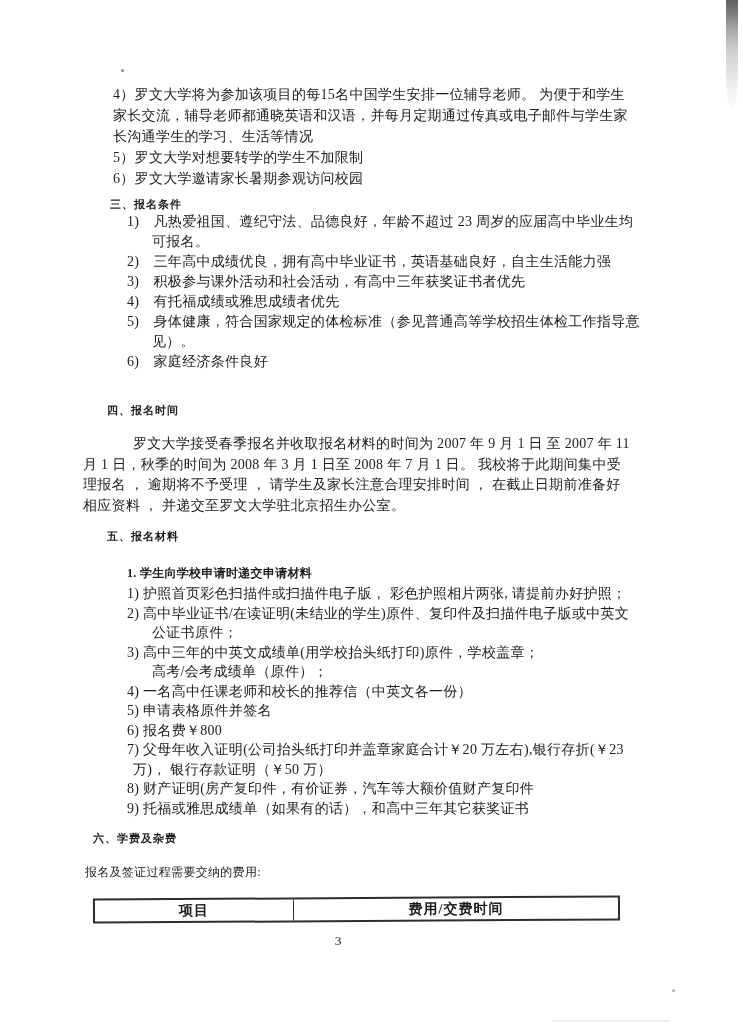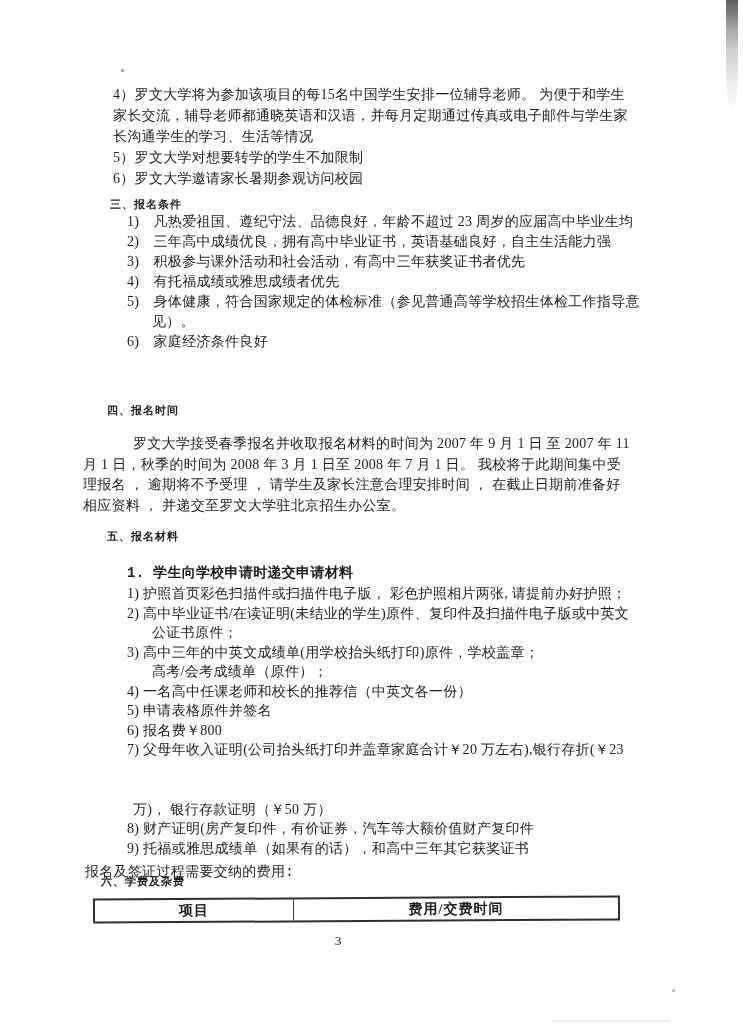--- a/index.html
+++ b/index.html
@@ -11,25 +11,24 @@
     position: relative;
     width: 743px;
     height: 1024px;
     background: #ffffff;
     overflow: hidden;
     font-family: "Liberation Serif", "DejaVu Serif", serif;
     color: #1c1c1c;
   }
   .ln {
     position: absolute;
-    font-size: 14px;
+    font-size: 12px;
     letter-spacing: 0.3px;
     white-space: nowrap;
     line-height: 21px;
-    font-family: Liberation Mono, monospace;
   }
   .block {
     position: absolute;
     font-size: 14px;
     letter-spacing: 0.3px;
     white-space: nowrap;
   }
   .block > div { white-space: nowrap; }
 
   
@@ -40,39 +39,39 @@
     position: absolute;
     font-size: 11px;
     font-weight: bold;
     letter-spacing: 1px;
     line-height: 1;
     white-space: nowrap;
   }
   #req-title  { left: 110px; top: 199px; }
   #time-title { left: 107px; top: 405px; }
   #mat-title  { left: 107px; top: 531px; text-align: center; }
-  #fee-title  { left: 101px; top: 833px; margin-top: 43px; }
+  #fee-title  { left: 93px; top: 833px; }
 
   
   #req-block { left: 127px; top: 212px; line-height: 20px; }
   #req-block .ind25 { padding-left: 25px; }
 
   
   #time-block { left: 83px; top: 434px; line-height: 20.5px; }
   #time-block .indent1 { padding-left: 50px; }
 
   
   #mat-sub {
     left: 127px; top: 563px;
     font-weight: bold;
     line-height: 20px;
   }
   #mat-block { left: 127px; top: 584px; line-height: 19.5px; }
   #mat-block .ind25 { padding-left: 25px; }
-  #mat-block .ind6  { padding-left: 6px; margin-top: 40px; }
+  #mat-block .ind6  { padding-left: 6px; }
 
   
   #fee-intro { left: 85px; top: 862px; line-height: 20px; }
 
   #fee-table {
     position: absolute;
     left: 93px; top: 897px;
     width: 527px; height: 25px;
     border: 2px solid #2e2e2e;
     box-sizing: border-box;
@@ -149,20 +148,21 @@
     <div class="intro-line">4）罗文大学将为参加该项目的每15名中国学生安排一位辅导老师。 为便于和学生</div>
     <div class="intro-line">家长交流，辅导老师都通晓英语和汉语，并每月定期通过传真或电子邮件与学生家</div>
     <div class="intro-line">长沟通学生的学习、生活等情况</div>
     <div class="intro-line">5）罗文大学对想要转学的学生不加限制</div>
     <div class="intro-line">6）罗文大学邀请家长暑期参观访问校园</div>
   </div>
 
   <div class="sec-title" id="req-title">三、报名条件</div>
   <div class="block" id="req-block">
     <div>1)　凡热爱祖国、遵纪守法、品德良好，年龄不超过 23 周岁的应届高中毕业生均</div>
+    <div class="ind25">可报名。</div>
     <div>2)　三年高中成绩优良，拥有高中毕业证书，英语基础良好，自主生活能力强</div>
     <div>3)　积极参与课外活动和社会活动，有高中三年获奖证书者优先</div>
     <div>4)　有托福成绩或雅思成绩者优先</div>
     <div>5)　身体健康，符合国家规定的体检标准（参见普通高等学校招生体检工作指导意</div>
     <div class="ind25">见）。</div>
     <div>6)　家庭经济条件良好</div>
   </div>
 
   <div class="sec-title" id="time-title">四、报名时间</div>
   <div class="block" id="time-block">

